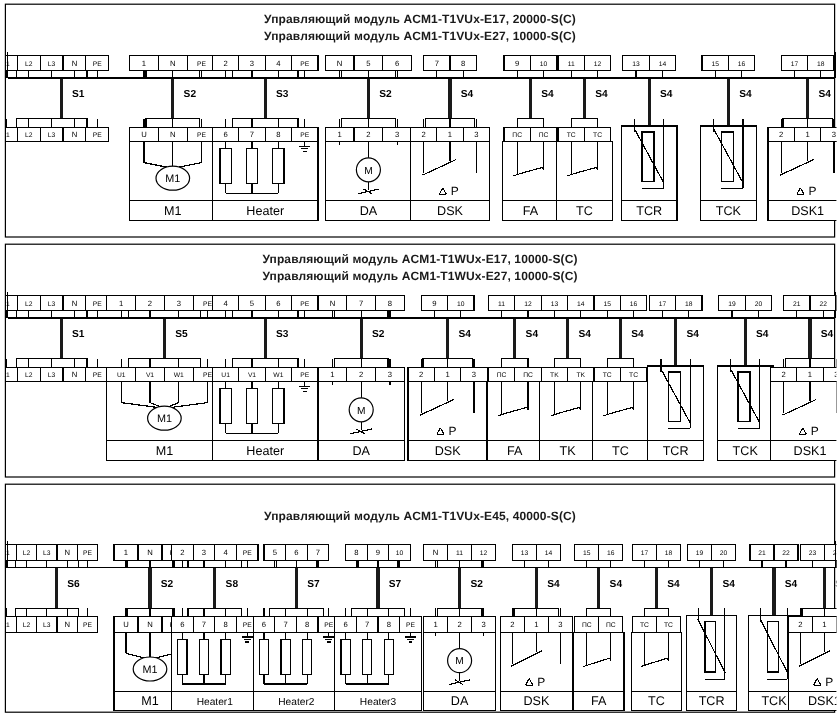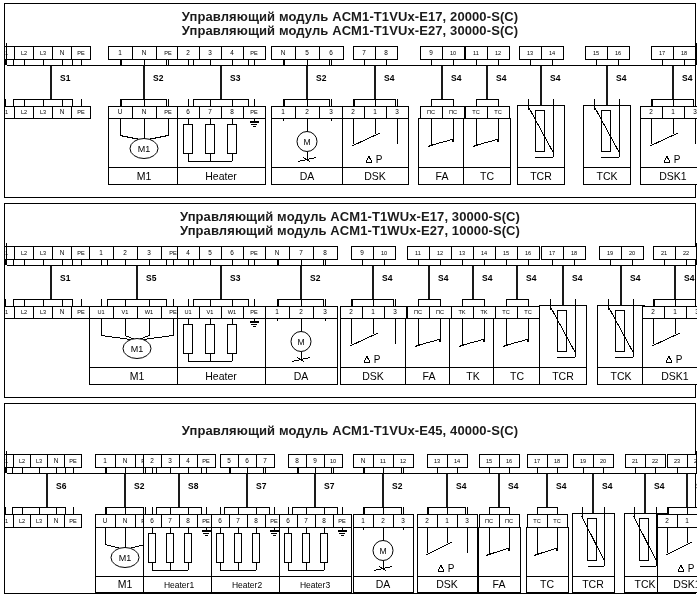--- a/index.html
+++ b/index.html
@@ -23,21 +23,21 @@
     background: #fff;
   }
   #panel0 { top: 3px;   height: 195px; }
   #panel1 { top: 203px; height: 195px; }
   #panel2 { top: 403px; height: 191px; }
 
   .title-block {
     position: absolute;
     left: 0; right: 0;
     text-align: center;
-    font-size: 13px;
+    font-size: 10px;
     font-weight: bold;
     color: #1a1a1a;
     line-height: 14px;
     letter-spacing: 0.1px;
   }
   .title-line { white-space: nowrap; }
 
   
   .canvas {
     position: absolute;
@@ -51,21 +51,21 @@
   }
 </style>
 </head>
 <body>
 
 <div id="root">
 
   <div class="panel" id="panel0">
     <div class="title-block" style="top:6px;">
       <div class="title-line">Управляющий модуль ACM1-T1VUx-E17, 20000-S(C)</div>
-      <div class="title-line">Управляющий модуль ACM1-T1VUx-E27, 30000-S(C)</div>
+      <div class="title-line">Управляющий модуль ACM1-T1VUx-E27, 10000-S(C)</div>
     </div>
     <div class="canvas">
         <svg width="692" height="195" viewBox="0 0 692 195">
           <g>
             <rect x="-9.5" y="42" width="95" height="13" fill="#fff" stroke="#8a8a8a" stroke-width="1" shape-rendering="crispEdges"></rect>
             <text x="0" y="50.7" font-size="5.6px" text-anchor="middle" font-weight="normal">L1</text>
             <line x1="9.5" y1="42" x2="9.5" y2="55" stroke="#000" stroke-width="1" shape-rendering="crispEdges"></line>
             <text x="19" y="50.7" font-size="5.6px" text-anchor="middle" font-weight="normal">L2</text>
             <line x1="28.5" y1="42" x2="28.5" y2="55" stroke="#000" stroke-width="1" shape-rendering="crispEdges"></line>
             <text x="38" y="50.7" font-size="5.6px" text-anchor="middle" font-weight="normal">L3</text>
@@ -416,21 +416,21 @@
             <line x1="2" y1="61" x2="690" y2="61" stroke="#000" stroke-width="1" shape-rendering="crispEdges"></line>
             <line x1="1" y1="39" x2="1" y2="61" stroke="#000" stroke-width="1" shape-rendering="crispEdges"></line>
             <line x1="691" y1="39" x2="691" y2="61" stroke="#000" stroke-width="1" shape-rendering="crispEdges"></line>
           </g>
         </svg>
       </div>
   </div>
 
   <div class="panel" id="panel1">
     <div class="title-block" style="top:6px;">
-      <div class="title-line">Управляющий модуль ACM1-T1WUx-E17, 30000-S(C)</div>
+      <div class="title-line">Управляющий модуль ACM1-T1WUx-E17, 10000-S(C)</div>
       <div class="title-line">Управляющий модуль ACM1-T1WUx-E27, 10000-S(C)</div>
     </div>
     <div class="canvas">
         <svg width="692" height="195" viewBox="0 0 692 195">
           <g>
             <rect x="-9.5" y="42" width="95" height="13" fill="#fff" stroke="#8a8a8a" stroke-width="1" shape-rendering="crispEdges"></rect>
             <text x="0" y="50.7" font-size="5.6px" text-anchor="middle" font-weight="normal">L1</text>
             <line x1="9.5" y1="42" x2="9.5" y2="55" stroke="#000" stroke-width="1" shape-rendering="crispEdges"></line>
             <text x="19" y="50.7" font-size="5.6px" text-anchor="middle" font-weight="normal">L2</text>
             <line x1="28.5" y1="42" x2="28.5" y2="55" stroke="#000" stroke-width="1" shape-rendering="crispEdges"></line>

